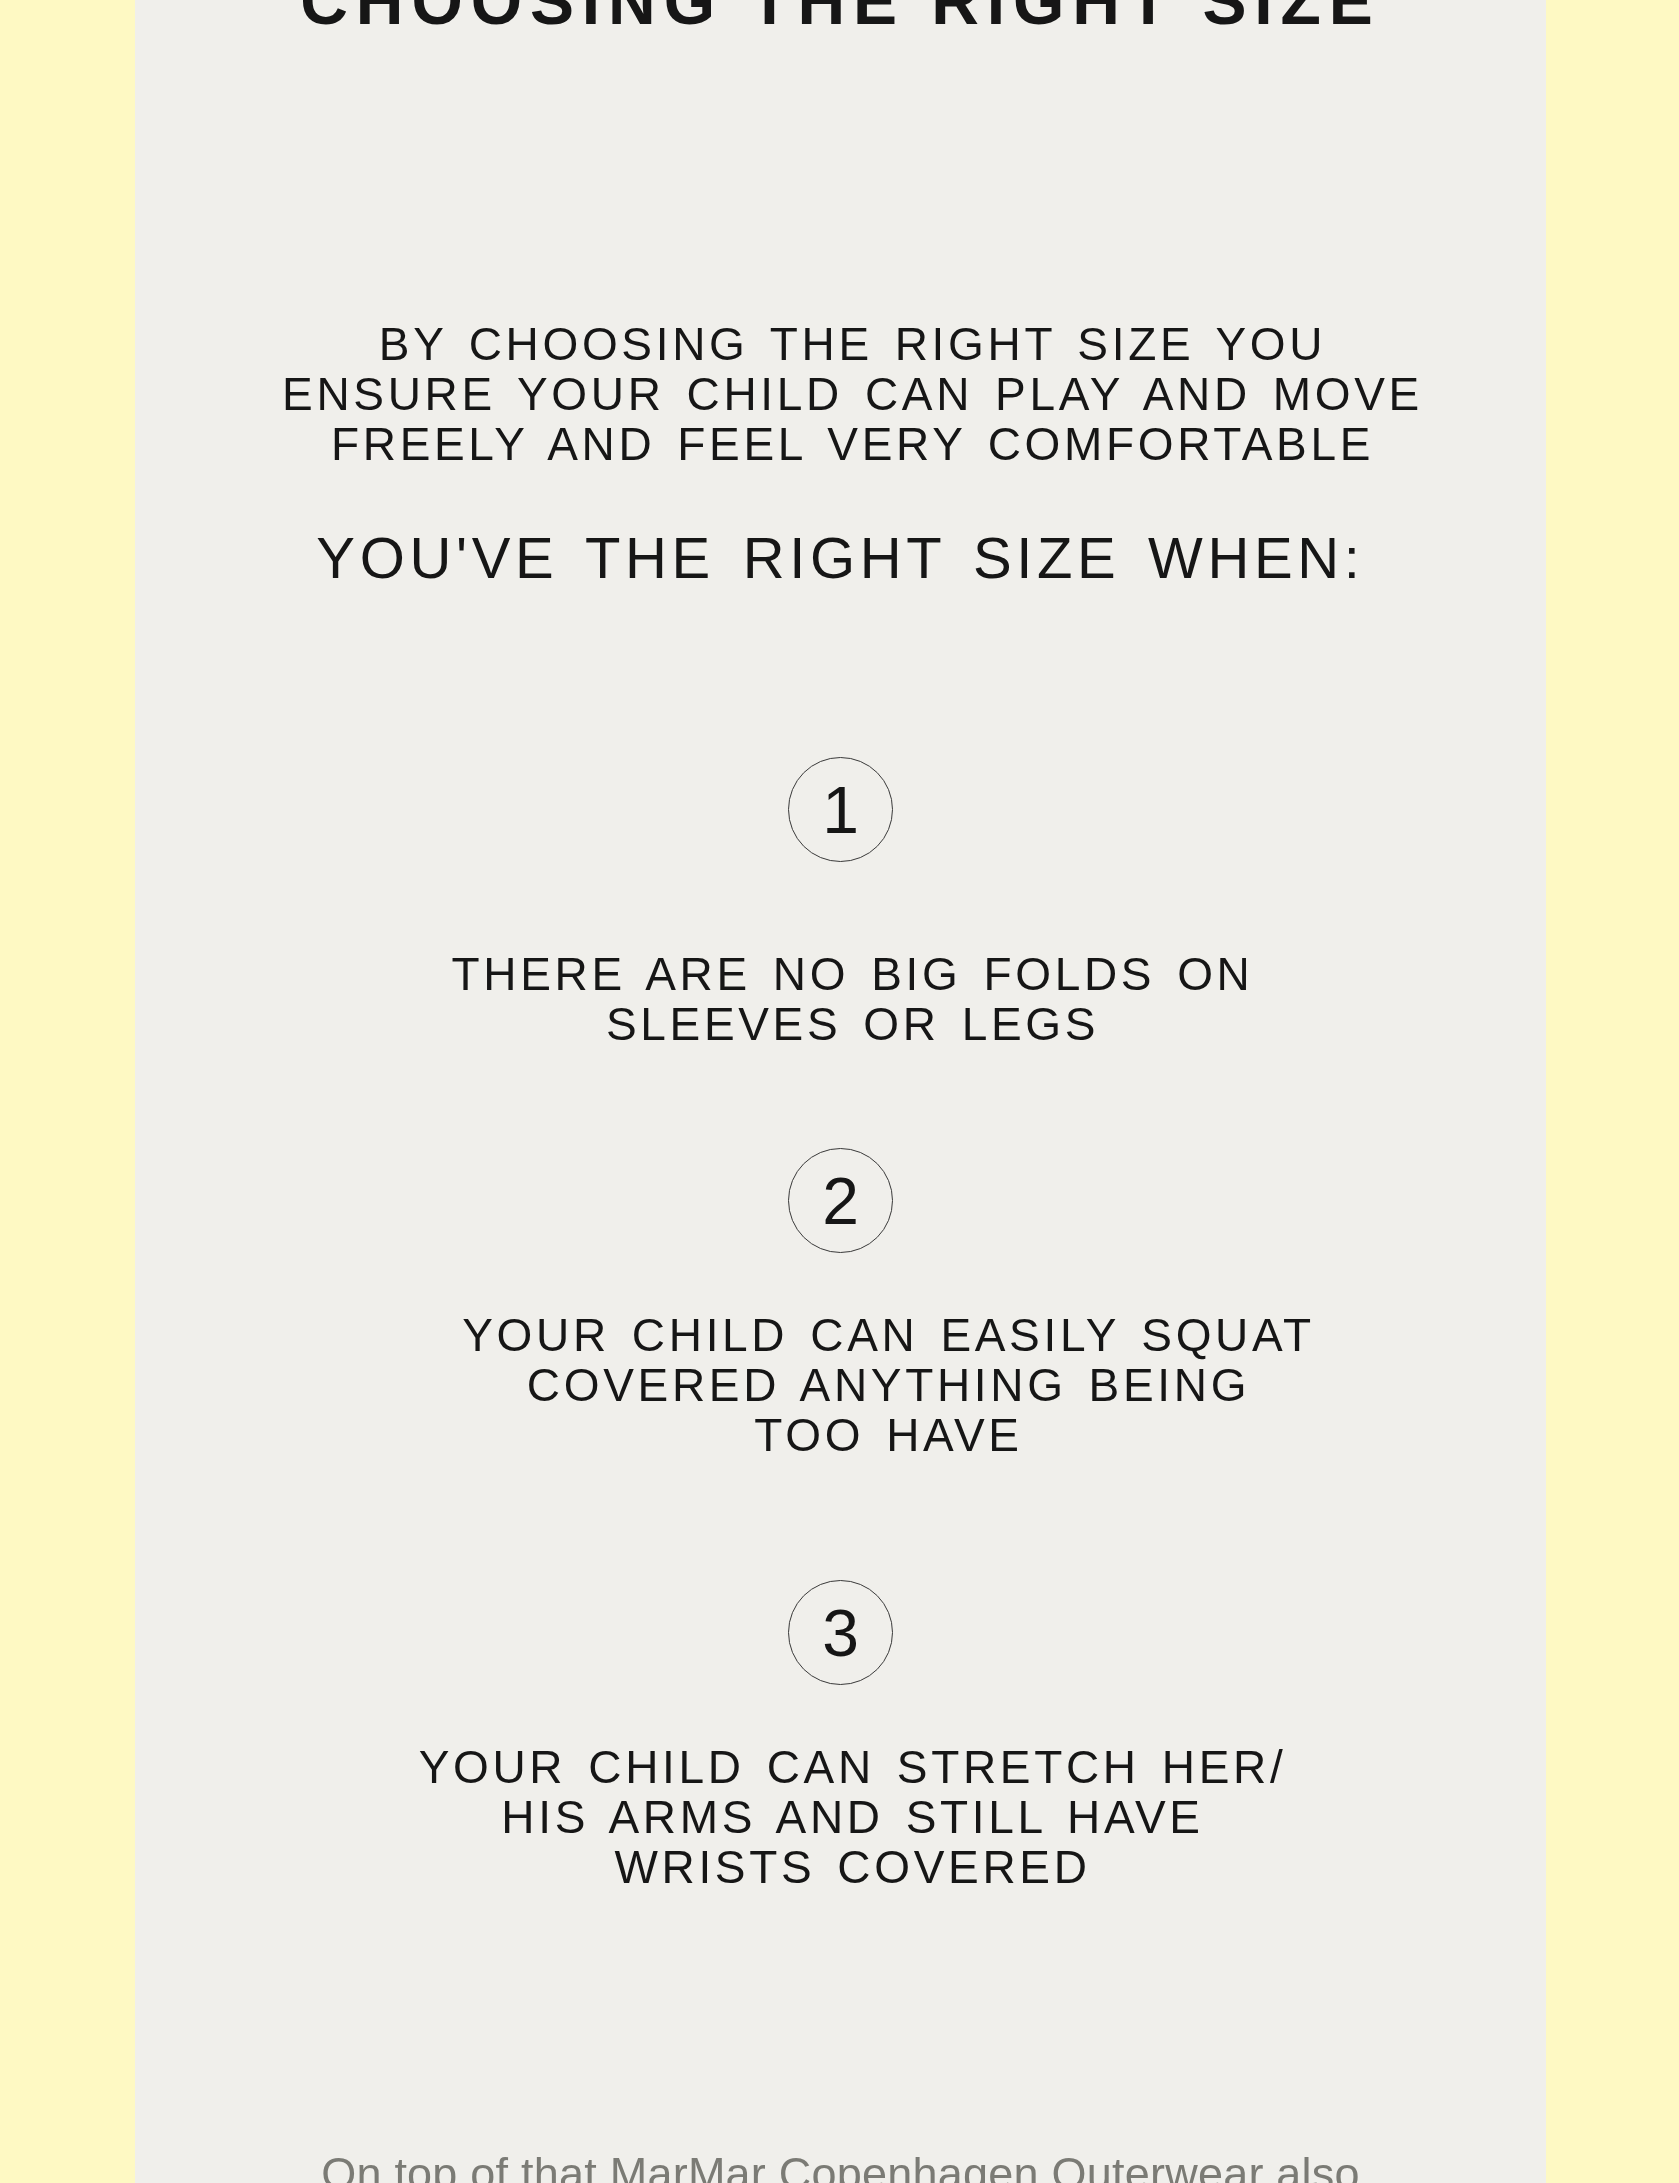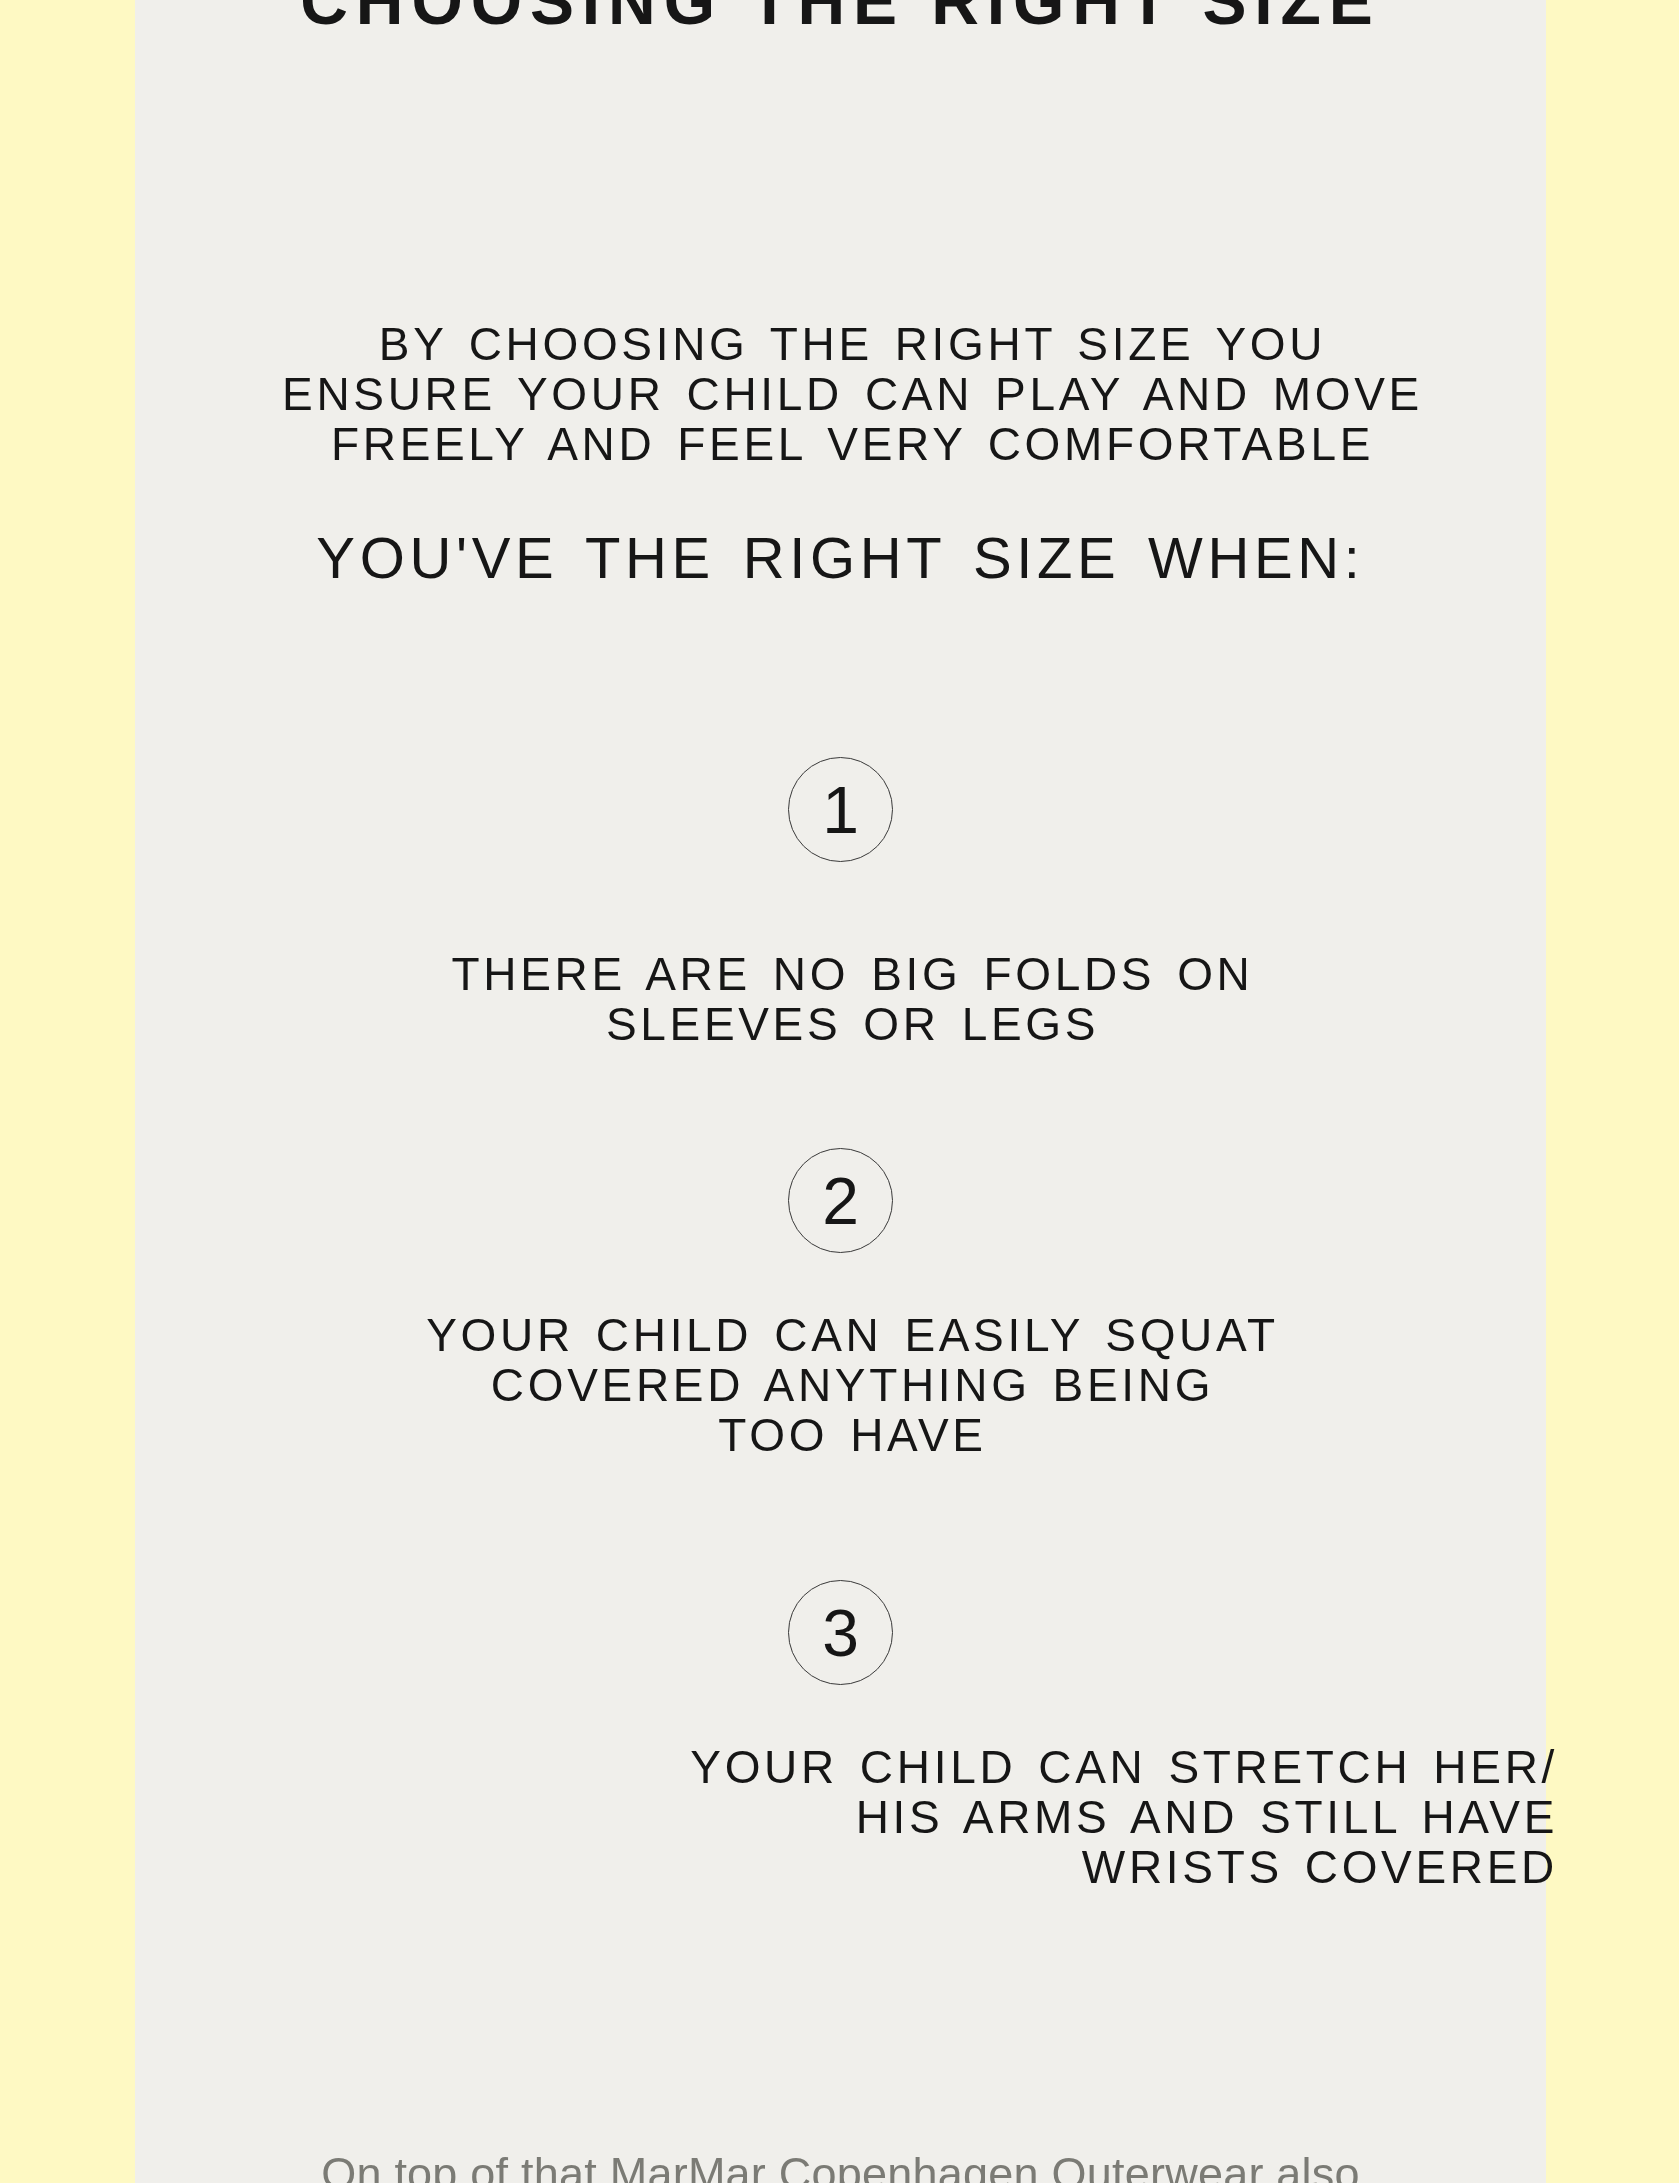--- a/index.html
+++ b/index.html
@@ -65,22 +65,22 @@
   }
   .circle-1 { top: 757px; }
   .circle-2 { top: 1148px; }
   .circle-3 { top: 1580px; }
   .circle .num {
     font-size: 66px;
     font-weight: 400;
     line-height: 1;
   }
   .steptext-1 { top: 949px; }
-  .steptext-2 { top: 1310px; }
-  .steptext-3 { top: 1742px; text-align: right; }
+  .steptext-2 { top: 1310px; margin-left: 36px; }
+  .steptext-3 { top: 1742px; }
   .footer {
     top: 2147px;
     font-size: 45px;
     line-height: 53px;
     color: #7b7b75;
     letter-spacing: 0.005em;
     white-space: nowrap;
   }
 </style>
 </head>

